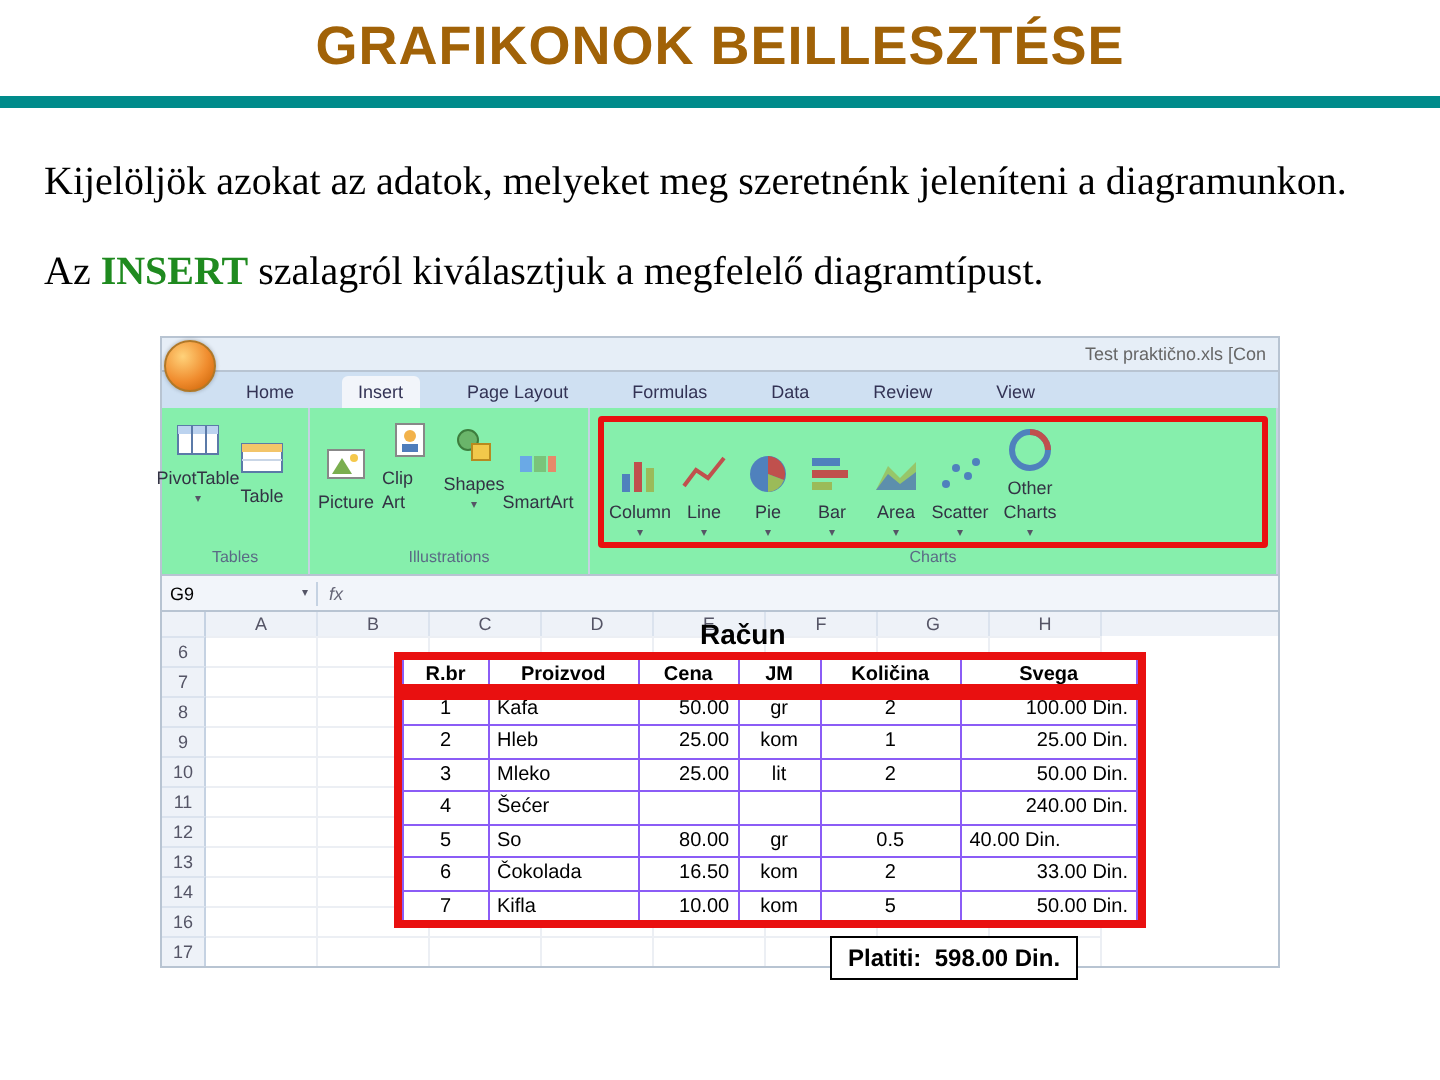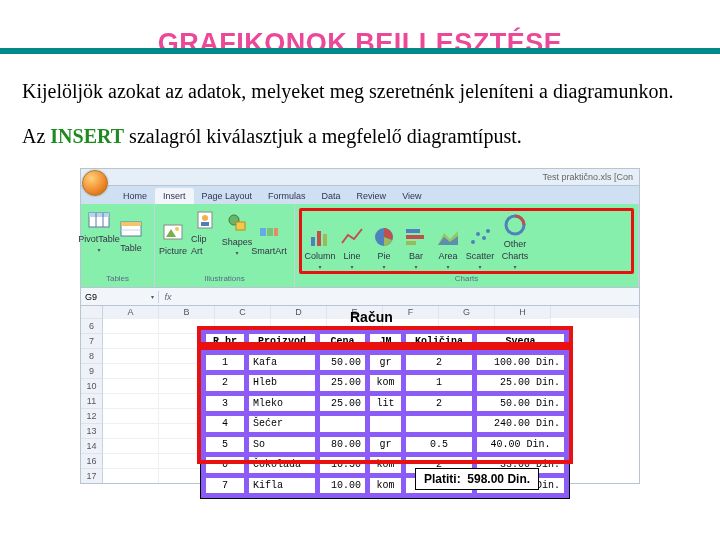--- a/index.html
+++ b/index.html
@@ -1,27 +1,27 @@
 <!DOCTYPE html>
 <html><head>
 <meta charset="utf-8">
 <style>
   * { box-sizing: border-box; }
   html, body { margin: 0; padding: 0; width: 720px; height: 540px; font-family: "Times New Roman", serif; background: #fff; color: #000; }
   .slide { width: 720px; height: 540px; position: relative; }
   .title-bar { position: relative; height: 60px; padding-top: 8px; }
   .title-underline { position: absolute; left: 0; top: 48px; width: 720px; height: 6px; background: #008b8b; }
-  .title-text { text-align: center; font-weight: 800; font-size: 27px; letter-spacing: 0.5px; color: #ec4899; font-family: Arial, sans-serif; margin-top: 20px; }
+  .title-text { text-align: center; font-weight: 800; font-size: 27px; letter-spacing: 0.5px; color: #a16207; font-family: Arial, sans-serif; }
   .body { padding: 18px 22px 0 22px; font-size: 20px; line-height: 1.35; }
   .p1 { margin-bottom: 18px; }
   .p2 { margin-bottom: 18px; }
   .insert-word { color: #1f8a1f; font-weight: 700; }
   .shot { width: 560px; margin: 0 auto; font-family: "Segoe UI", Tahoma, sans-serif; font-size: 9px; }
   .titlebar { background: #e6eef7; border: 1px solid #b8c4d2; height: 18px; display: flex; align-items: center; padding: 0 6px; justify-content: space-between; color: #666; }
-  .ribbon-tabs { display: flex; gap: 0; background: #cfe0f2; border-left: 1px solid #b8c4d2; border-right: 1px solid #b8c4d2; height: 18px; align-items: flex-end; font-size: 9px; }
+  .ribbon-tabs { display: flex; gap: 16px; background: #cfe0f2; border-left: 1px solid #b8c4d2; border-right: 1px solid #b8c4d2; height: 18px; align-items: flex-end; font-size: 9px; }
   .ribbon-tabs .tab { padding: 2px 8px; color: #335; }
   .ribbon-tabs .tab.active { background: #f2f5fa; border-top-left-radius: 3px; border-top-right-radius: 3px; }
   .office-btn { width: 26px; height: 26px; border-radius: 50%; background: radial-gradient(circle at 35% 30%, #ffd27a, #f08c2e 55%, #c65d00); position: absolute; left: 2px; top: 2px; border: 1px solid #b07828; box-shadow: 0 0 2px rgba(0,0,0,.3); }
   .ribbon-wrap { position: relative; }
   .ribbon { background: #86efac; border: 1px solid #b8c4d2; border-top: none; display: flex; font-size: 9px; }
   .group { border-right: 1px solid #c5d2e2; padding: 4px 4px 2px 4px; display: flex; flex-direction: column; justify-content: space-between; }
   .group .icons { display: flex; gap: 4px; align-items: flex-end; }
   .group .label { text-align: center; color: #5a6a85; font-size: 8px; margin-top: 0; }
   .icn { width: 28px; display: flex; flex-direction: column; align-items: center; gap: 1px; color: #334; }
   .icn .g { width: 24px; height: 24px; display: flex; align-items: center; justify-content: center; }
@@ -35,21 +35,21 @@
   .grid { border: 1px solid #b8c4d2; border-top: none; font-size: 9px; }
   .cols { display: flex; background: #eef2f8; }
   .rowhdr { width: 22px; text-align: center; color: #556; border-right: 1px solid #c5d2e2; background:#eef2f8; }
   .colhdr { width: 56px; text-align: center; color: #556; border-right: 1px solid #dbe3ee; }
   .sheet-row { display: flex; height: 15px; align-items: stretch; }
   .sheet-row .rowhdr { border-top: 1px solid #dbe3ee; display:flex; align-items:center; justify-content:center; }
   .cell { width: 56px; border-top: 1px solid #eceff4; border-right: 1px solid #eceff4; padding: 0 3px; display: flex; align-items: center; }
   .racun-title { position:absolute; font-family: Arial, sans-serif; font-weight:700; font-size:14px; }
   .table-overlay { position:absolute; border:1px solid #000; font-family: Arial, sans-serif; font-size:10px; background:#fff; }
   .table-overlay table { border-collapse: collapse; width: 100%; }
-  .table-overlay th, .table-overlay td { border:5px solid #8b5cf6; padding:1px 4px; height:15px;font-family:Liberation Mono, monospace; }
+  .table-overlay th, .table-overlay td { border:1px solid #8b5cf6; padding:1px 4px; height:15px; }
   .table-overlay th { font-weight:700; background:#fff; }
   .red-box { position:absolute; border:4px solid #e91010; }
   .foot { position:absolute; font-family: Arial, sans-serif; font-size:12px; font-weight:700; border:1px solid #000; background:#fff; padding:2px 8px; }
 </style>
 </head>
 <body>
 
 <div class="slide">
 
   <div class="title-bar">
@@ -430,21 +430,21 @@
                 <td style="text-align: center;"></td>
                 <td style="text-align: center;"></td>
                 <td style="text-align: right;">240.00 Din.</td>
               </tr>
               <tr>
                 <td style="text-align: center;">5</td>
                 <td>So</td>
                 <td style="text-align: right;">80.00</td>
                 <td style="text-align: center;">gr</td>
                 <td style="text-align: center;">0.5</td>
-                <td style="text-align: center;">40.00 Din.</td>
+                <td style="text-align: left;">40.00 Din.</td>
               </tr>
               <tr>
                 <td style="text-align: center;">6</td>
                 <td>Čokolada</td>
                 <td style="text-align: right;">16.50</td>
                 <td style="text-align: center;">kom</td>
                 <td style="text-align: center;">2</td>
                 <td style="text-align: right;">33.00 Din.</td>
               </tr>
               <tr>

